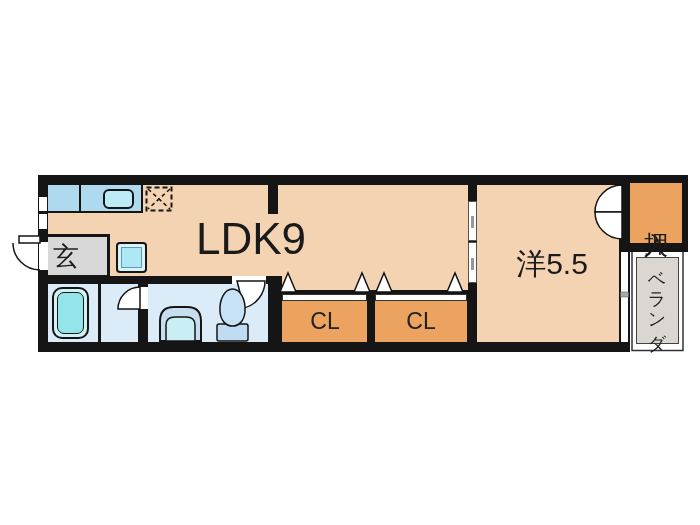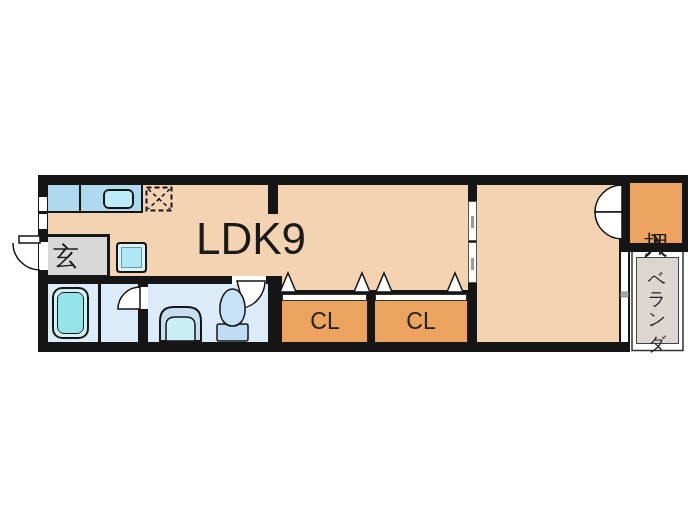--- a/index.html
+++ b/index.html
@@ -105,19 +105,20 @@
     </g>
 
     <path d="M632,252 L632,350.5 L683,350.5 L683,252" fill="none" stroke="#333" stroke-width="1.5"></path>
 
     <rect x="620.5" y="292" width="8" height="5" fill="#aaa" stroke="#555" stroke-width="0.5"></rect>
     <rect x="471" y="216" width="3" height="12" fill="#999"></rect>
     <rect x="471" y="258" width="3" height="12" fill="#999"></rect>
   </svg>
 
   <div class="abs label" style="left:151px;top:215px;width:200px;height:48px;font-size:44px;font-weight:500;">LDK9</div>
+  <div class="abs label" style="left:472px;top:246px;width:160px;height:36px;font-size:30px;font-weight:500;">洋5.5</div>
   <div class="abs label" style="left:284px;top:301px;width:82px;height:40px;font-size:23px;color:#222;">CL</div>
   <div class="abs label" style="left:377px;top:301px;width:88px;height:40px;font-size:23px;color:#222;">CL</div>
   <div class="abs label" style="left:48px;top:241px;width:36px;height:30px;font-size:26px;">玄</div>
   <div class="abs vlabel" style="left:643px;top:185px;width:26px;height:56px;font-size:24px;">押入</div>
   <div class="abs vlabel" style="left:646px;top:257px;width:22px;height:86px;font-size:18px;color:#222;">ベランダ</div>
 
 </div>
 
 </body></html>

